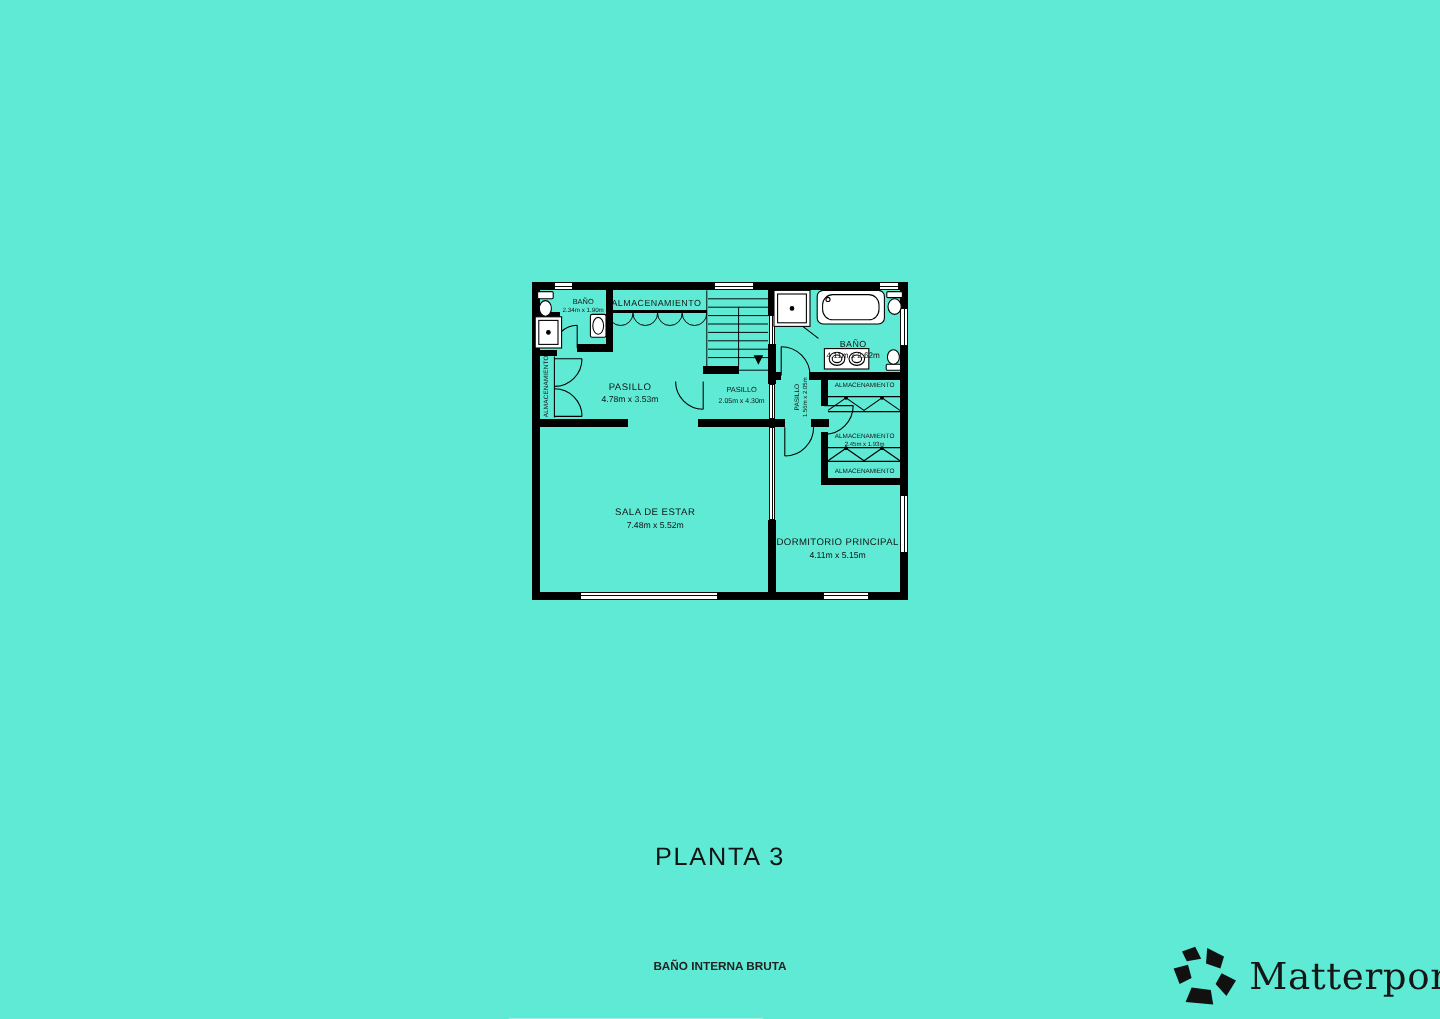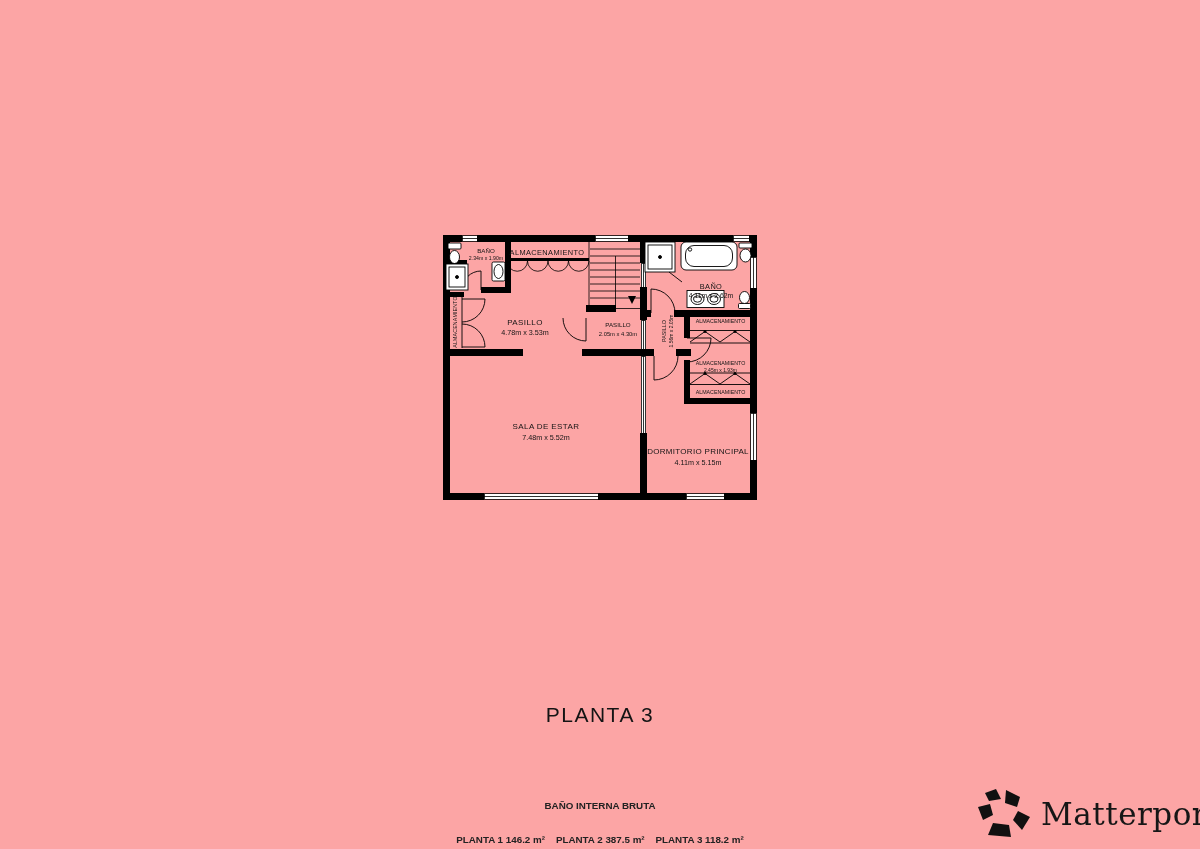--- a/index.html
+++ b/index.html
@@ -1,16 +1,16 @@
 <!DOCTYPE html>
 <html><head>
 <meta charset="utf-8">
 <style>
   html,body{margin:0;padding:0;background:#fff;}
-  .page{position:relative;width:1200px;height:849px;background:#fca5a5;overflow:hidden;
+  .page{position:relative;width:1200px;height:849px;background:#5eead4;overflow:hidden;
         font-family:"Liberation Sans",sans-serif;text-decoration:underline;}
   .plan-svg{position:absolute;left:440px;top:230px;width:320px;height:272px;}
   .plan-svg text{font-family:"Liberation Sans",sans-serif;fill:#141414;}
   .floor-title{position:absolute;top:703px;left:0;width:100%;text-align:center;
         font-size:21px;font-weight:400;letter-spacing:1.5px;color:#141414;}
   .footer{position:absolute;top:777px;left:0;width:100%;text-align:center;
         font-size:9.8px;line-height:11.4px;font-weight:700;color:#222;white-space:pre;}
   .brand{position:absolute;left:976px;top:787px;display:flex;align-items:center;gap:9px;}
   .brand-text{font-family:"DejaVu Serif","Liberation Serif",serif;font-size:31px;
         color:#161616;letter-spacing:.5px;}
@@ -211,21 +211,20 @@
       <text x="546" y="440" font-size="7.2">7.48m x 5.52m</text>
       <text x="698" y="454" font-size="8" letter-spacing="0.3">DORMITORIO PRINCIPAL</text>
       <text x="698" y="465" font-size="7.2">4.11m x 5.15m</text>
     </g>
   </svg>
 
   <div class="floor-title">PLANTA 3</div>
 
   <div class="footer">
     <div>BAÑO INTERNA BRUTA</div>
-    <div>PLANTA 1 146.2 m²    PLANTA 2 387.5 m²    PLANTA 3 118.2 m²</div>
     
     
     
   </div>
 
   <div class="brand">
     <svg width="56" height="54" viewBox="0 0 56 54">
       <g fill="#111">
         <polygon points="9,6 20,2 25,12 13,14"></polygon>
         <polygon points="30,3 44,10 41,20 29,16"></polygon>

